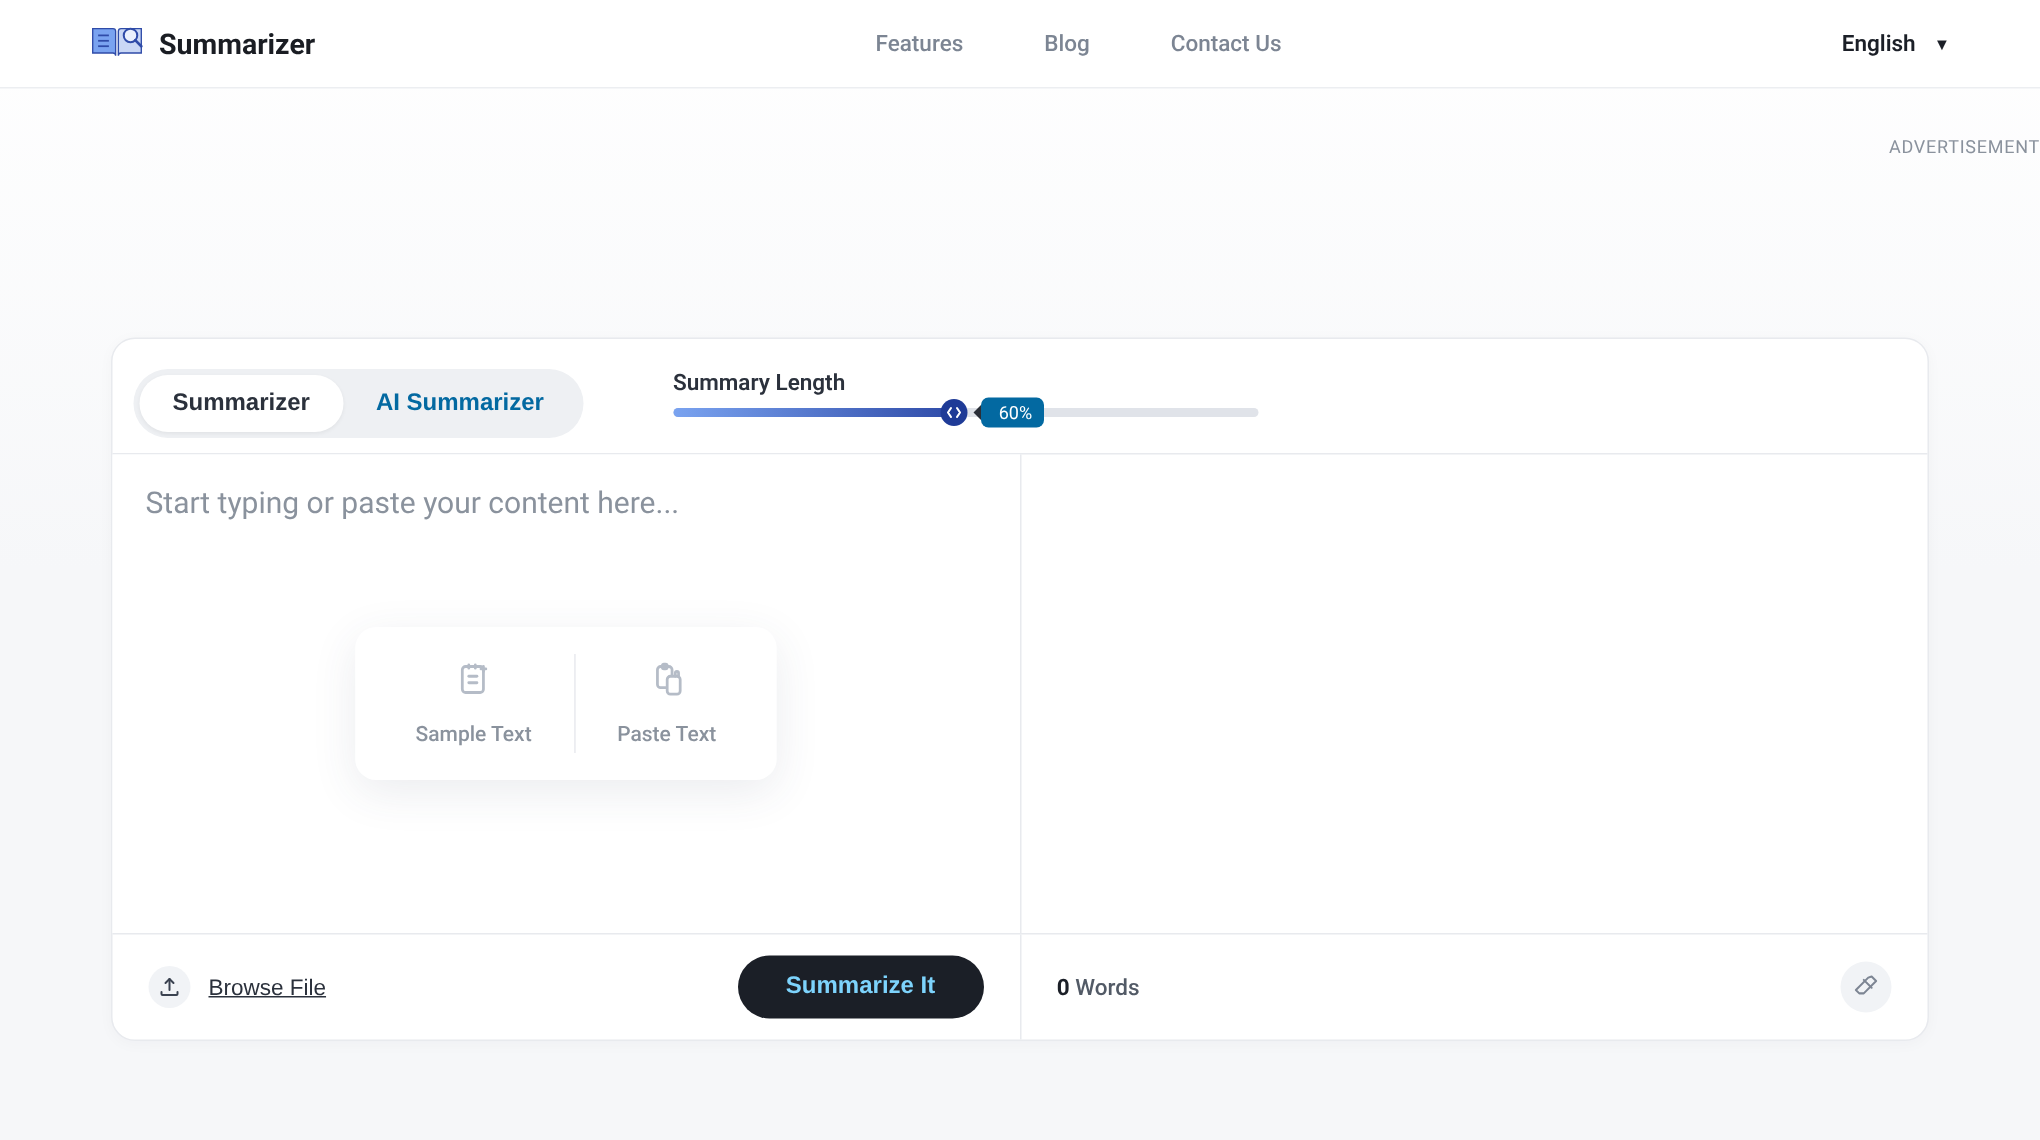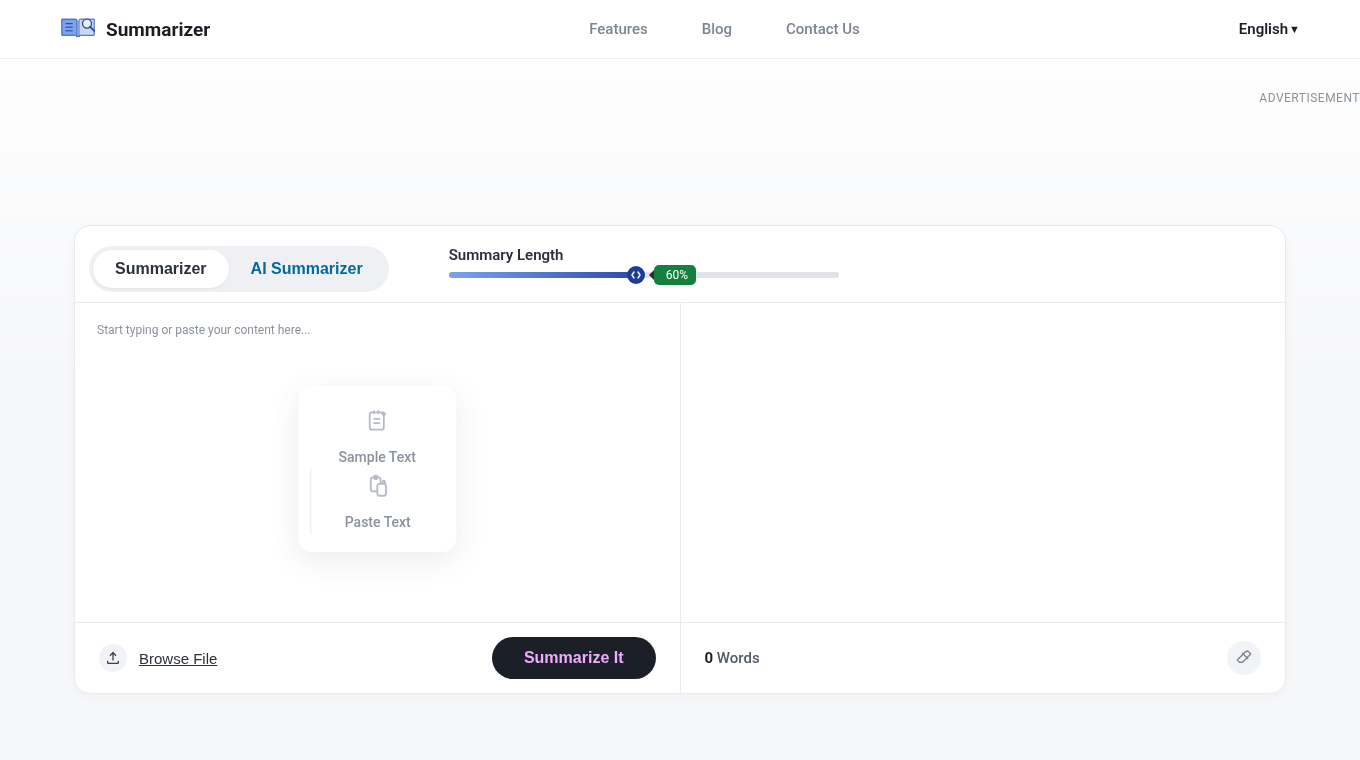--- a/index.html
+++ b/index.html
@@ -38,21 +38,21 @@
   }
   nav.main-nav a {
     color: #7c8593;
     font-size: 15px;
     text-decoration: none;
     font-weight: 500;
   }
   .lang-picker {
     display: flex;
     align-items: center;
-    gap: 1px;
+    gap: 12px;
     font-size: 15px;
     font-weight: 600;
     cursor: pointer;
     color: #1b1f27;
   }
   .lang-picker .caret { font-size: 11px; }
   .ad-label {
     text-align: right;
     color: #8a929d;
     font-size: 12px;
@@ -123,21 +123,21 @@
     align-items: center;
     justify-content: center;
     color: #fff;
     font-size: 9px;
     cursor: grab;
   }
   .slider-value {
     position: absolute;
     top: 50%;
     transform: translateY(-50%);
-    background: #15803d;
+    background: #0369a1;
     color: #ffffff;
     font-size: 12px;
     padding: 3px 8px 3px 12px;
     border-radius: 5px;
   }
   .slider-value::before {
     content: "";
     position: absolute;
     left: -5px;
     top: 50%;
@@ -157,36 +157,35 @@
   }
   .pane.left { border-right: 1px solid #e8eaee; }
   .pane-textarea {
     width: 100%;
     height: 100%;
     min-height: 315px;
     border: none;
     outline: none;
     resize: none;
     padding: 20px 22px;
-    font-size: 12px;
+    font-size: 20px;
     font-family: inherit;
     color: #ec4899;
   }
   .pane-textarea::placeholder { color: #8a929d; }
   .helper-card {
     position: absolute;
     left: 50%;
     top: 52%;
     transform: translate(-50%, -50%);
     background: #ffffff;
     border-radius: 14px;
     box-shadow: 0 8px 30px rgba(60,70,100,0.10);
     display: flex;
     padding: 18px 12px;
-    flex-direction: column;
   }
   .helper-opt {
     display: flex;
     flex-direction: column;
     align-items: center;
     gap: 12px;
     padding: 4px 28px;
     cursor: pointer;
   }
   .helper-opt + .helper-opt { border-left: 1px solid #e8eaee; }
@@ -220,21 +219,21 @@
     width: 28px;
     height: 28px;
     border-radius: 50%;
     background: #f1f3f6;
     display: flex;
     align-items: center;
     justify-content: center;
   }
   .primary-btn {
     background: #1b1f27;
-    color: #f0abfc;
+    color: #7dd3fc;
     border: none;
     border-radius: 999px;
     padding: 12px 32px;
     font-size: 16px;
     font-weight: 600;
     cursor: pointer;
   }
   .word-count { font-size: 15px; color: #525a66; font-weight: 500; }
   .word-count b { color: #1b1f27; font-weight: 700; }
   .eraser-btn {

